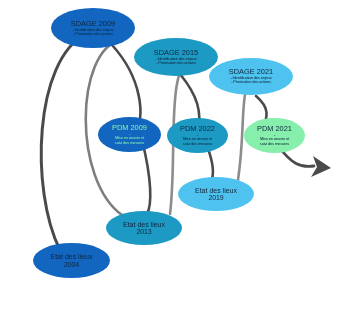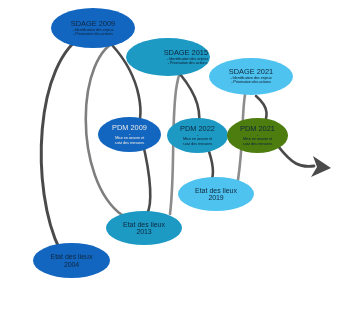--- a/index.html
+++ b/index.html
@@ -58,51 +58,51 @@
   </svg>
 
   <div id="node-layer">
       <div class="node" style="left: 51px; top: 8px; width: 84px; height: 40px; background: rgb(18, 102, 192); color: rgb(16, 38, 61);">
         <div class="title" style="font-size: 7.4px;">SDAGE 2009</div>
         <div class="sub" style="font-size: 4.1px;">
           <span class="sub-line">- Identification des enjeux</span>
           <span class="sub-line">- Priorisation des actions</span>
         </div>
       </div>
-      <div class="node" style="left: 126px; top: 38px; width: 84px; height: 38px; background: rgb(28, 154, 196); color: rgb(16, 38, 61); align-items: flex-end;">
+      <div class="node" style="left: 134px; top: 38px; width: 84px; height: 38px; background: rgb(28, 154, 196); color: rgb(16, 38, 61);">
         <div class="title" style="font-size: 7.4px;">SDAGE 2015</div>
         <div class="sub" style="font-size: 4.1px;">
           <span class="sub-line">- Identification des enjeux</span>
           <span class="sub-line">- Priorisation des actions</span>
         </div>
       </div>
       <div class="node" style="left: 209px; top: 58px; width: 84px; height: 37px; background: rgb(79, 195, 239); color: rgb(16, 38, 61);">
         <div class="title" style="font-size: 7.4px;">SDAGE 2021</div>
         <div class="sub" style="font-size: 4.1px;">
           <span class="sub-line">- Identification des enjeux</span>
           <span class="sub-line">- Priorisation des actions</span>
         </div>
       </div>
-      <div class="node" style="left: 98px; top: 117px; width: 63px; height: 35px; background: rgb(18, 102, 192); color: #e5e5e5;">
+      <div class="node" style="left: 98px; top: 117px; width: 63px; height: 35px; background: rgb(18, 102, 192); color: #86efac;">
         <div class="title" style="font-size: 7.4px;">PDM 2009</div>
         <div class="sub" style="font-size: 4.1px;">
           <span class="sub-line">-</span>
           <span class="sub-line">Mise en oeuvre et</span>
           <span class="sub-line">suivi des mesures</span>
         </div>
       </div>
       <div class="node" style="left: 167px; top: 118px; width: 61px; height: 35px; background: rgb(28, 154, 196); color: rgb(16, 38, 61);">
         <div class="title" style="font-size: 7.4px;">PDM 2022</div>
         <div class="sub" style="font-size: 4.1px;">
           <span class="sub-line">-</span>
           <span class="sub-line">Mise en oeuvre et</span>
           <span class="sub-line">suivi des mesures</span>
         </div>
       </div>
-      <div class="node" style="left: 227px; top: 118px; width: 61px; height: 35px; background: #4d7c0f; color: rgb(16, 38, 61);">
+      <div class="node" style="left: 244px; top: 118px; width: 61px; height: 35px; background: #86efac; color: rgb(16, 38, 61);">
         <div class="title" style="font-size: 7.4px;">PDM 2021</div>
         <div class="sub" style="font-size: 4.1px;">
           <span class="sub-line">-</span>
           <span class="sub-line">Mise en oeuvre et</span>
           <span class="sub-line">suivi des mesures</span>
         </div>
       </div>
       <div class="node" style="left: 33px; top: 243px; width: 77px; height: 35px; background: rgb(18, 102, 192); color: rgb(16, 38, 61);">
         <div class="title" style="font-size: 7px;">Etat des lieux</div>
         <div class="sub" style="font-size: 7px;">

